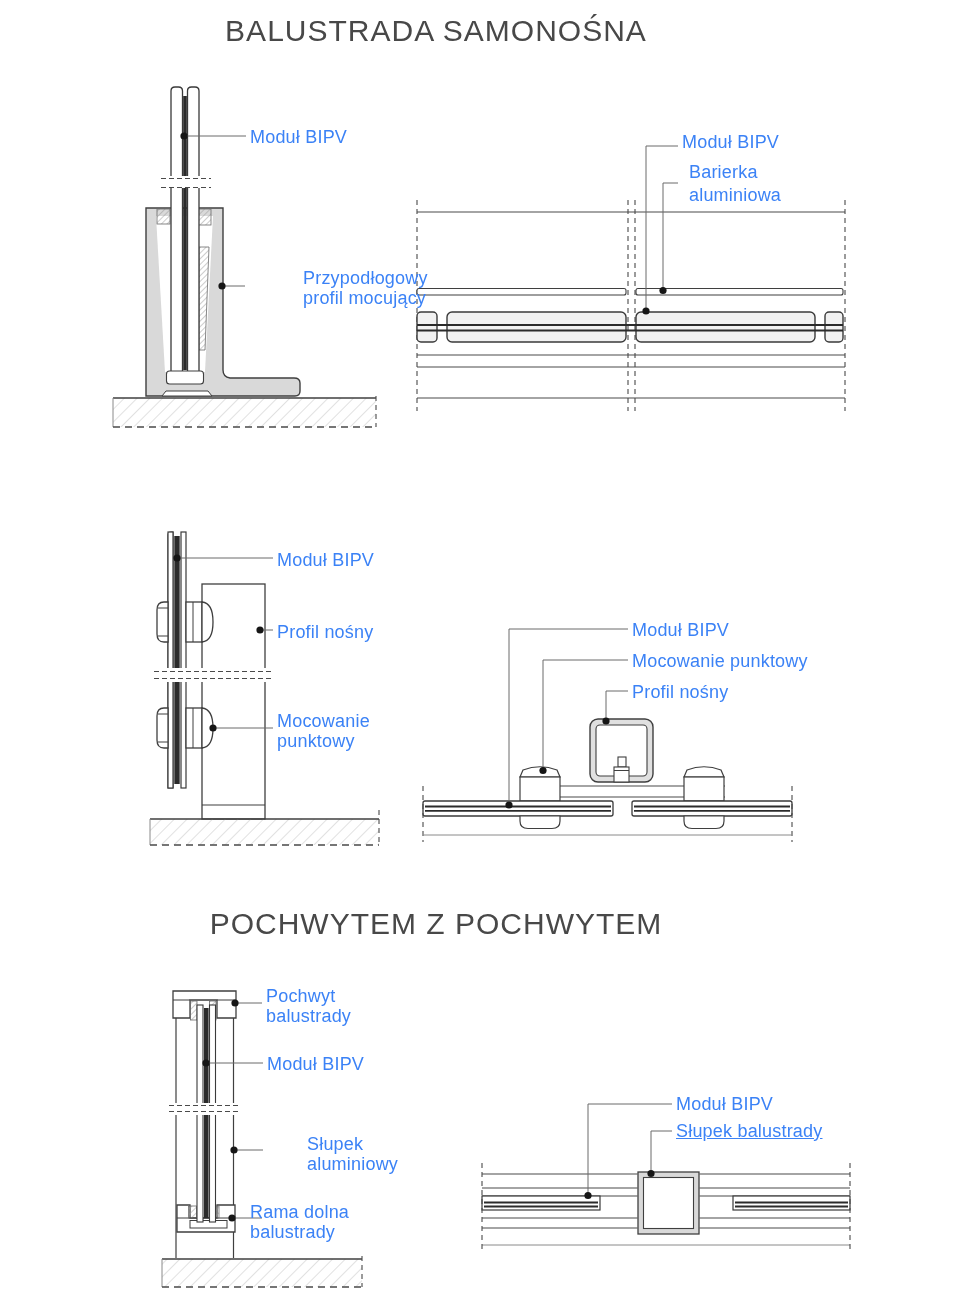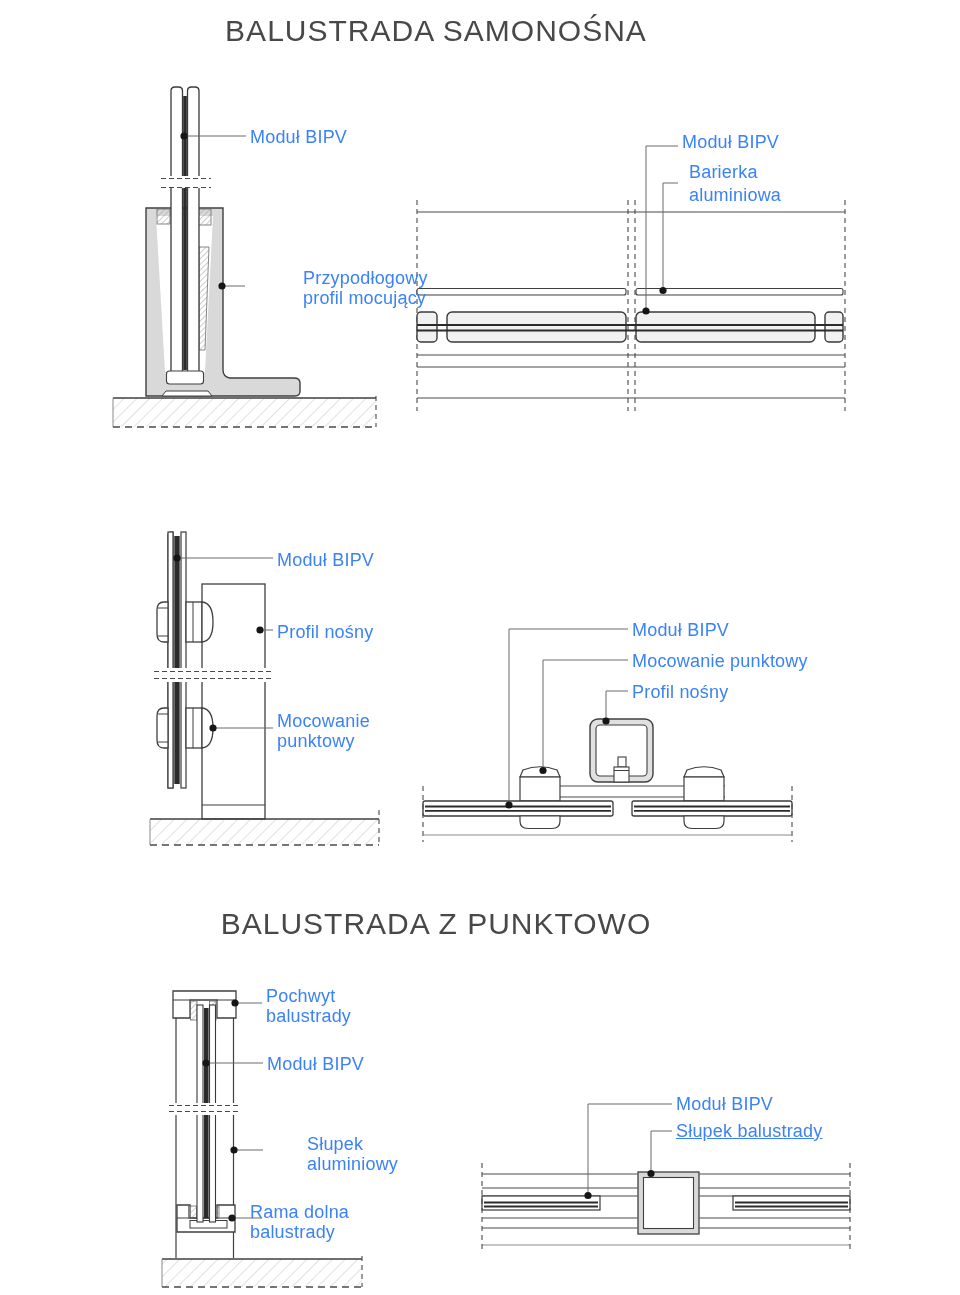--- a/index.html
+++ b/index.html
@@ -307,21 +307,21 @@
       <g stroke="#6a6a6a" stroke-width="1" fill="none">
         <polyline points="672,1104 588,1104 588,1194"></polyline>
         <polyline points="672,1131 651,1131 651,1172"></polyline>
       </g>
       <circle cx="588" cy="1195.5" r="3.6" fill="#161616"></circle>
       <circle cx="651" cy="1173.5" r="3.6" fill="#161616"></circle>
     </g>
   </svg>
 
   <div class="title" style="top:14px;">BALUSTRADA SAMONOŚNA</div>
-  <div class="title" style="top:907px;">BALUSTRADA Z PUNKTOWO</div>
+  <div class="title" style="top:907px;">POCHWYTEM Z POCHWYTEM</div>
 
   <div class="lbl nowrap" style="left:250px;top:127px;">Moduł BIPV</div>
   <div class="lbl" style="left:264px;top:268px;width:140px;margin-left:39px;">Przypodłogowy profil mocujący</div>
   <div class="lbl nowrap" style="left:682px;top:132px;">Moduł BIPV</div>
   <div class="lbl" style="left:681px;top:161px;width:100px;line-height:23px;margin-left:8px;">Barierka aluminiowa</div>
 
   <div class="lbl nowrap" style="left:277px;top:550px;">Moduł BIPV</div>
   <div class="lbl nowrap" style="left:277px;top:622px;">Profil nośny</div>
   <div class="lbl" style="left:277px;top:711px;width:110px;">Mocowanie punktowy</div>
   <div class="lbl nowrap" style="left:632px;top:620px;">Moduł BIPV</div>

